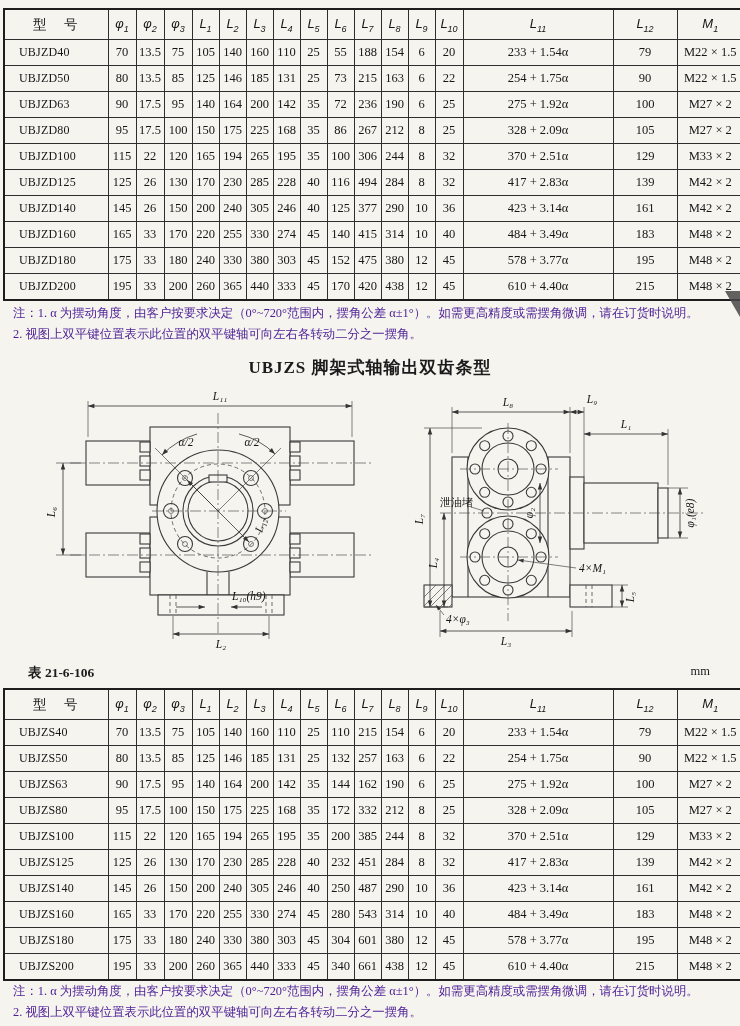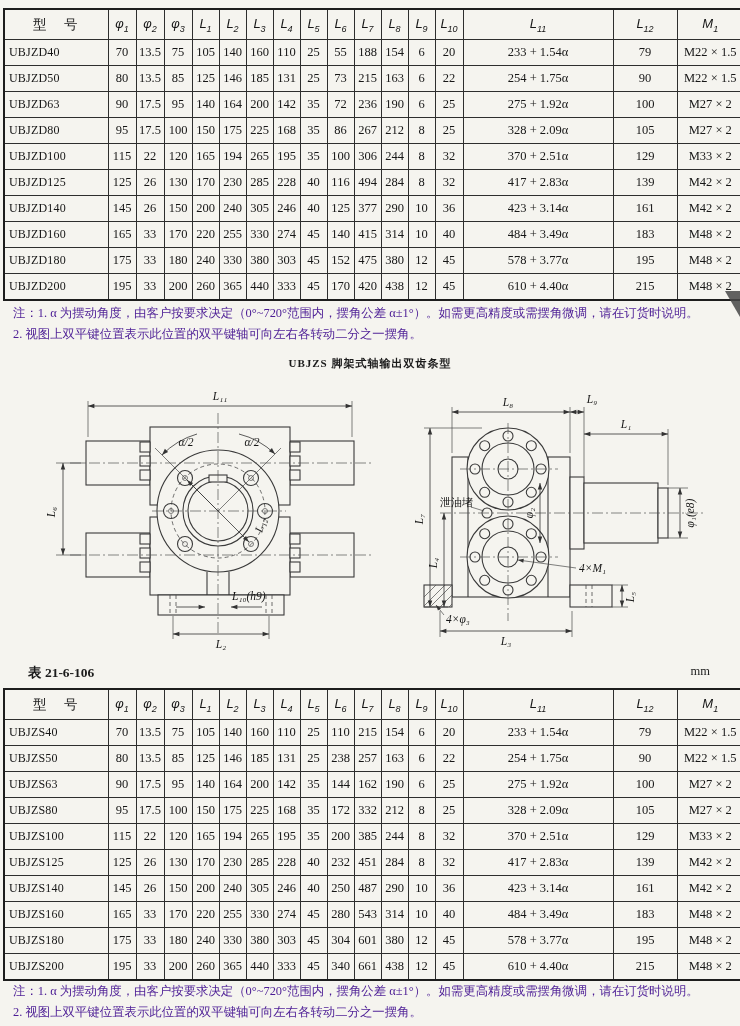--- a/index.html
+++ b/index.html
@@ -15,27 +15,27 @@
     border:2px solid #1d1d1d;background:transparent;
   }
   table.spec th, table.spec td{
     border:1px solid #2e2e2e;text-align:center;padding:0;
     font-size:12.5px;color:#161616;overflow:hidden;white-space:nowrap;
   }
   table.spec thead th{height:29px;font-weight:normal;font-size:13px}
   table.spec td{height:25px}
   table.spec th.sym{font-style:italic;font-family:Liberation Sans, sans-serif}
   table.spec th sub, .sym sub{font-size:9px;font-style:italic}
-  table.spec td.model{text-align:left;padding-left:4px;font-size:12px;letter-spacing:.2px}
+  table.spec td.model{text-align:left;padding-left:14px;font-size:12px;letter-spacing:.2px}
   table.spec th.model-h{font-size:13.5px;letter-spacing:2px}
   
   .notes{left:13px;width:722px;font-size:12.4px;line-height:1.66;color:#4c1d95}
   
   #section-title{top:356px;left:0;width:740px;text-align:center;
-    font-weight:bold;font-size:11px;letter-spacing:1px}
+    font-weight:bold;font-size:17px;letter-spacing:1px}
   
   #caption-row{top:664px;left:28px;width:682px;display:flex;
     justify-content:space-between;}
   #caption-row .cap{font-weight:bold;font-size:13.5px}
   #caption-row .unit{font-size:12.5px}
   
   svg .ol{stroke:#3a3a3a;stroke-width:1.1;fill:none}
   svg .fill{fill:#f5f4ef;stroke:#3a3a3a;stroke-width:1.1}
   svg .thin{stroke:#4a4a4a;stroke-width:.7;fill:none}
   svg .cl{stroke:#555;stroke-width:.7;fill:none;stroke-dasharray:11 3 2 3}
@@ -562,21 +562,21 @@
       <tr>
         <td class="model">UBJZS50</td>
         <td>80</td>
         <td>13.5</td>
         <td>85</td>
         <td>125</td>
         <td>146</td>
         <td>185</td>
         <td>131</td>
         <td>25</td>
-        <td>238</td>
+        <td>132</td>
         <td>257</td>
         <td>163</td>
         <td>6</td>
         <td>22</td>
         <td>254 + 1.75α</td>
         <td>90</td>
         <td>M22 × 1.5</td>
       </tr>
       <tr>
         <td class="model">UBJZS63</td>

